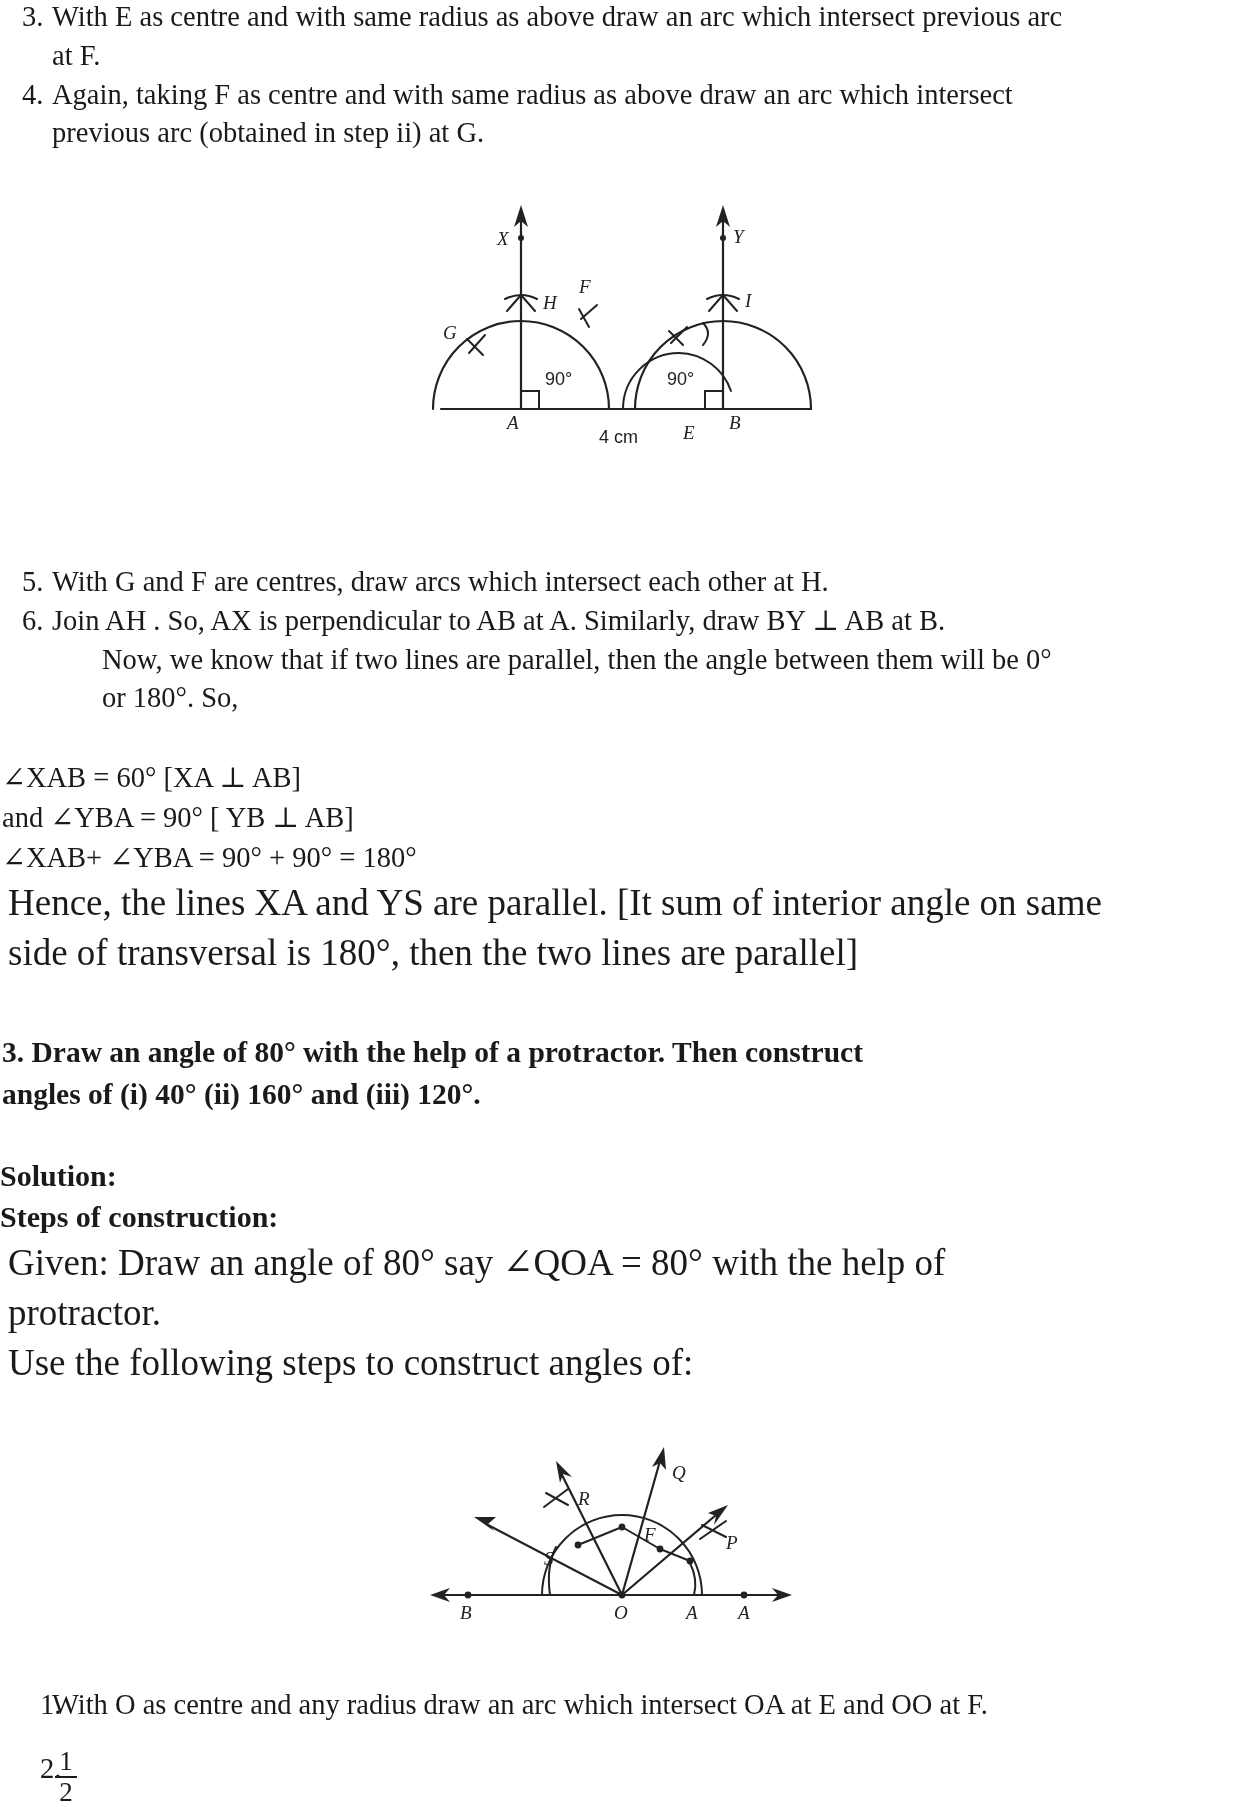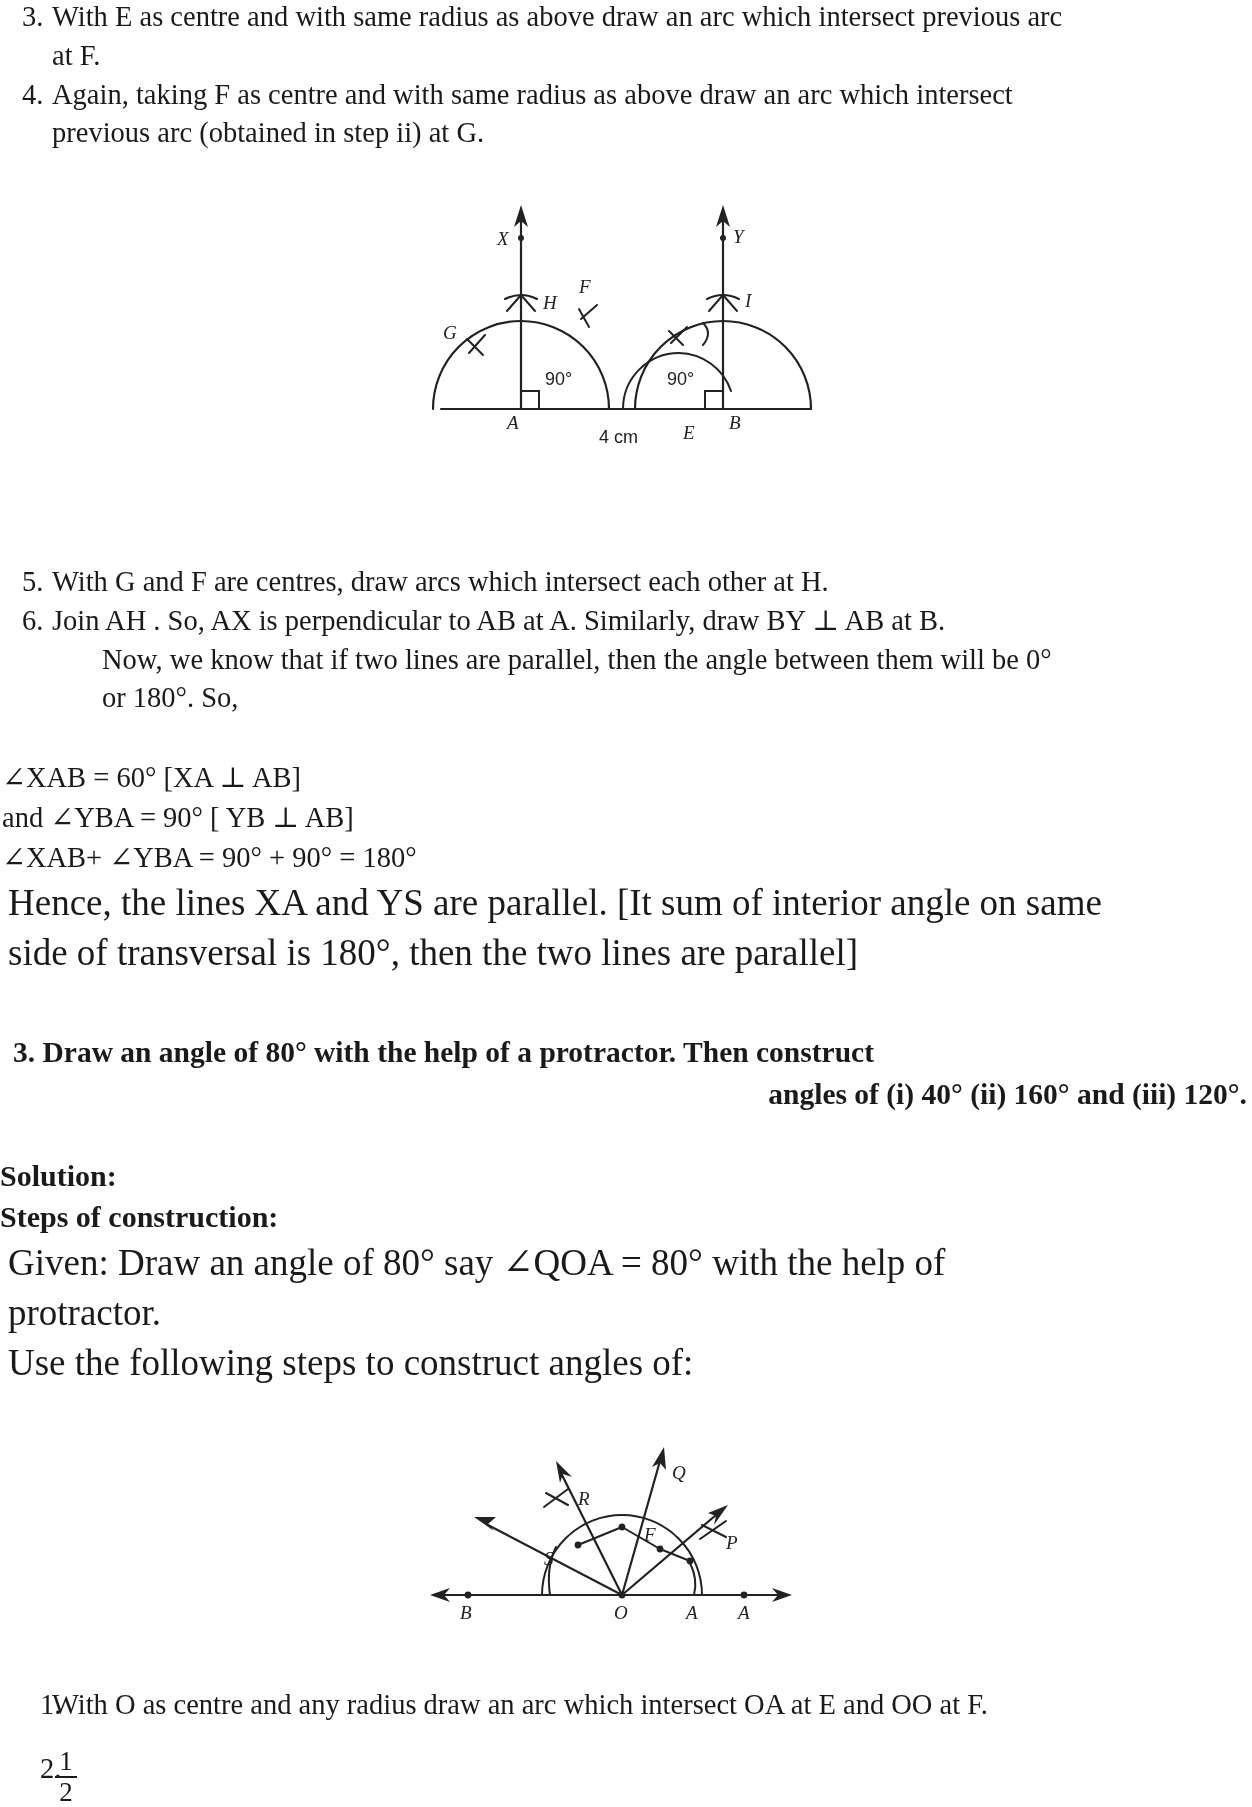--- a/index.html
+++ b/index.html
@@ -79,24 +79,23 @@
     padding-left: 2px;
   }
   .eq-block div { white-space: nowrap; }
 
   .qheading {
     font-weight: bold;
     font-size: 29.5px;
     line-height: 1.42;
     text-align: justify;
     padding-left: 2px;
-    padding-right: 5px;
-    margin-left: 11px;
-  }
-  .qheading .line2 { text-align: right; }
+    padding-right: 15px;
+  }
+  .qheading .line2 { text-align: left; }
 
   .bold-h {
     font-weight: bold;
     font-size: 30px;
     line-height: 1.36;
     padding-left: 0;
   }
 
   .spacer-xl { height: 54px; }
   .spacer-l  { height: 40px; }

